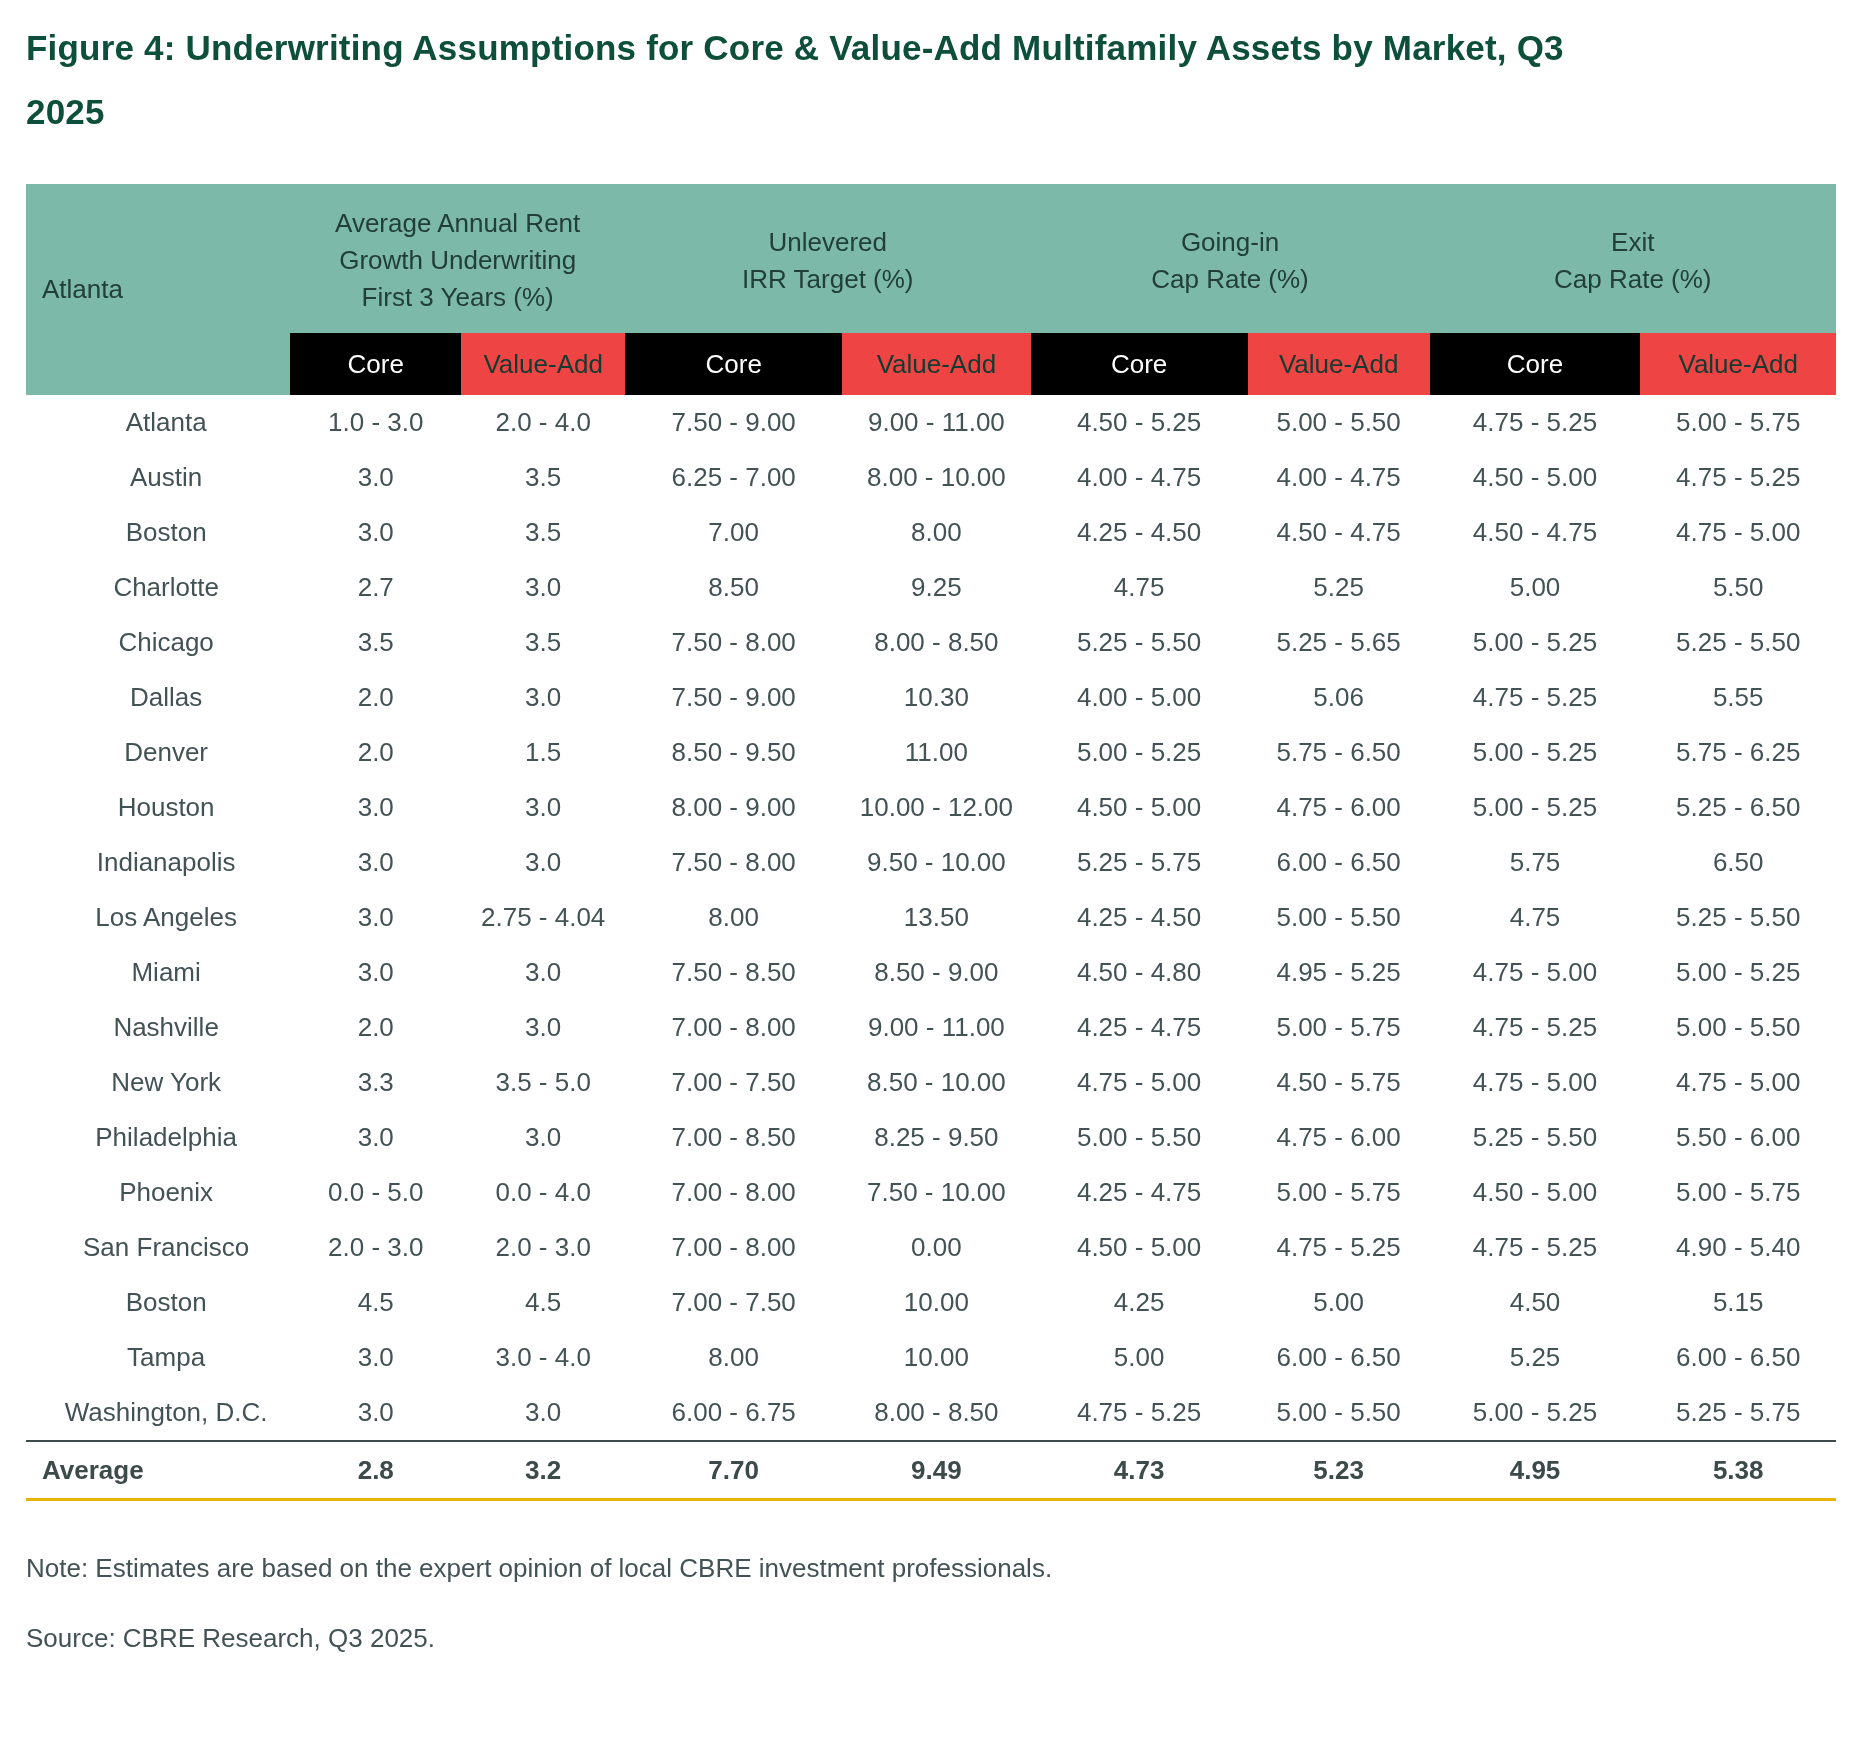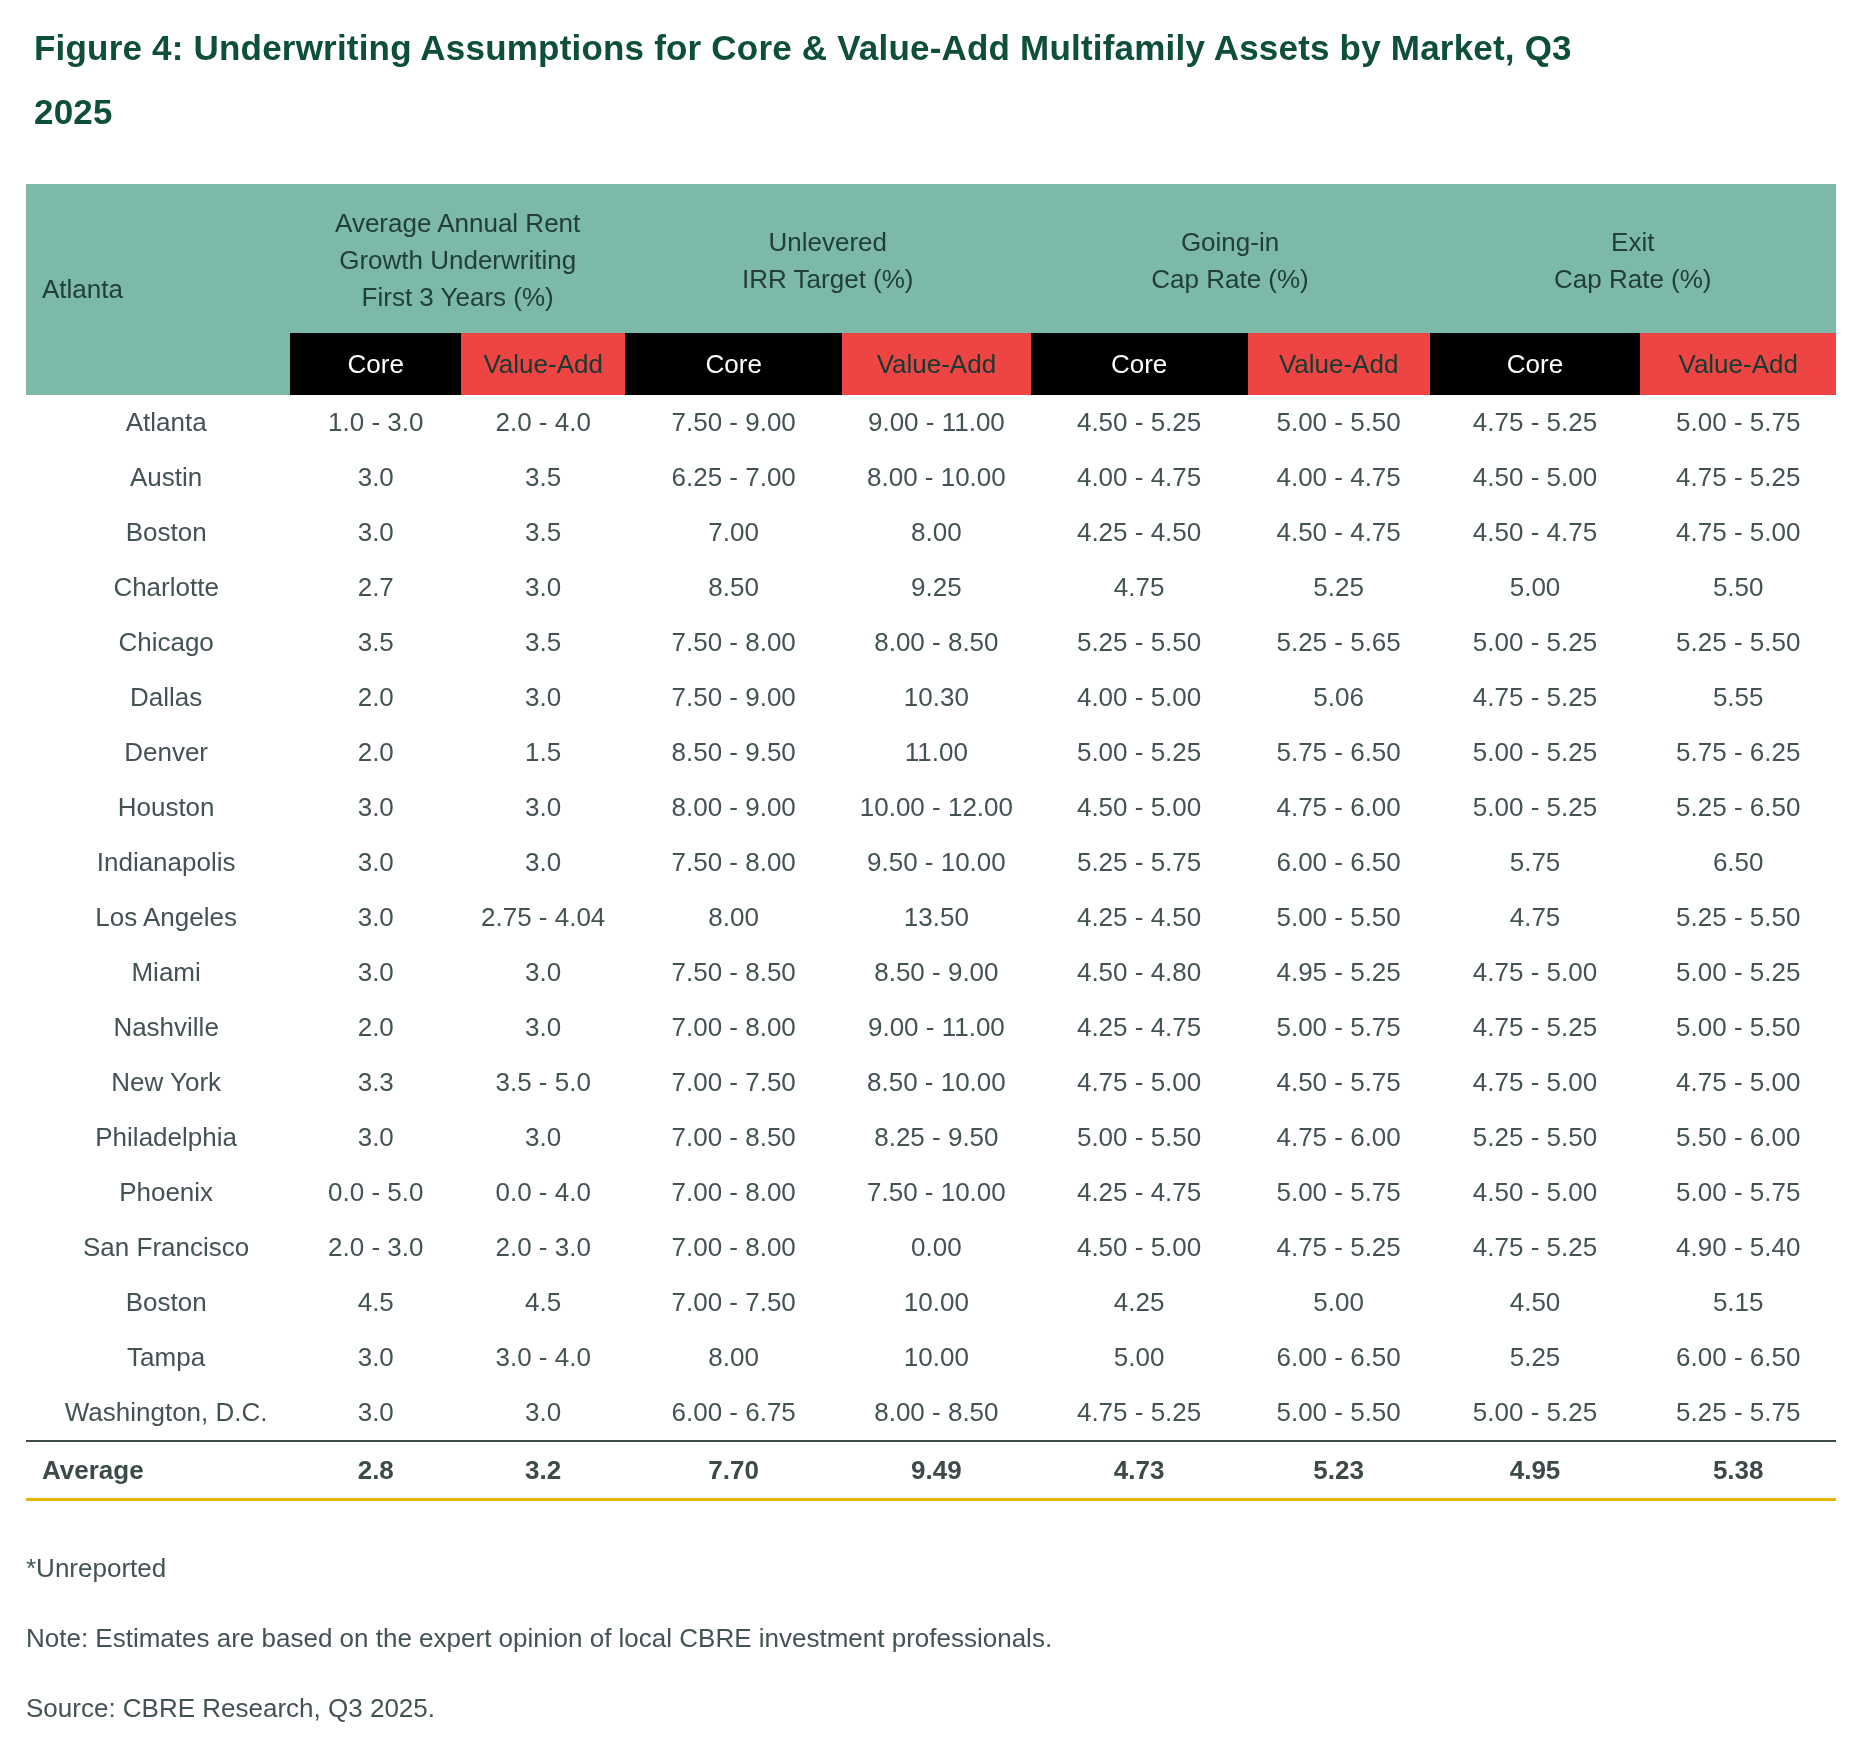--- a/index.html
+++ b/index.html
@@ -12,21 +12,21 @@
     overflow: hidden;
   }
   .page { padding: 10px 26px 0 26px; }
 
   .figure-title {
     color: #0d4f3a;
     font-size: 35px;
     font-weight: 700;
     line-height: 64px;
     max-width: 1580px;
-    margin: 6px 0 40px 8px;
+    margin: 6px 0 40px 0;
     letter-spacing: 0.2px;
   }
 
   table.uw-table {
     border-collapse: collapse;
     table-layout: fixed;
     width: 1810px;
   }
 
   
@@ -364,18 +364,17 @@
         <td>9.49</td>
         <td>4.73</td>
         <td>5.23</td>
         <td>4.95</td>
         <td>5.38</td>
       </tr>
     </tfoot>
   </table>
 
   <div class="footnotes">
-    <p class="footnote">*Unreported</p>
     <p class="footnote">Note: Estimates are based on the expert opinion of local CBRE investment professionals.</p>
     <p class="footnote">Source: CBRE Research, Q3 2025.</p>
   </div>
 
 </div>
 
 </body></html>

